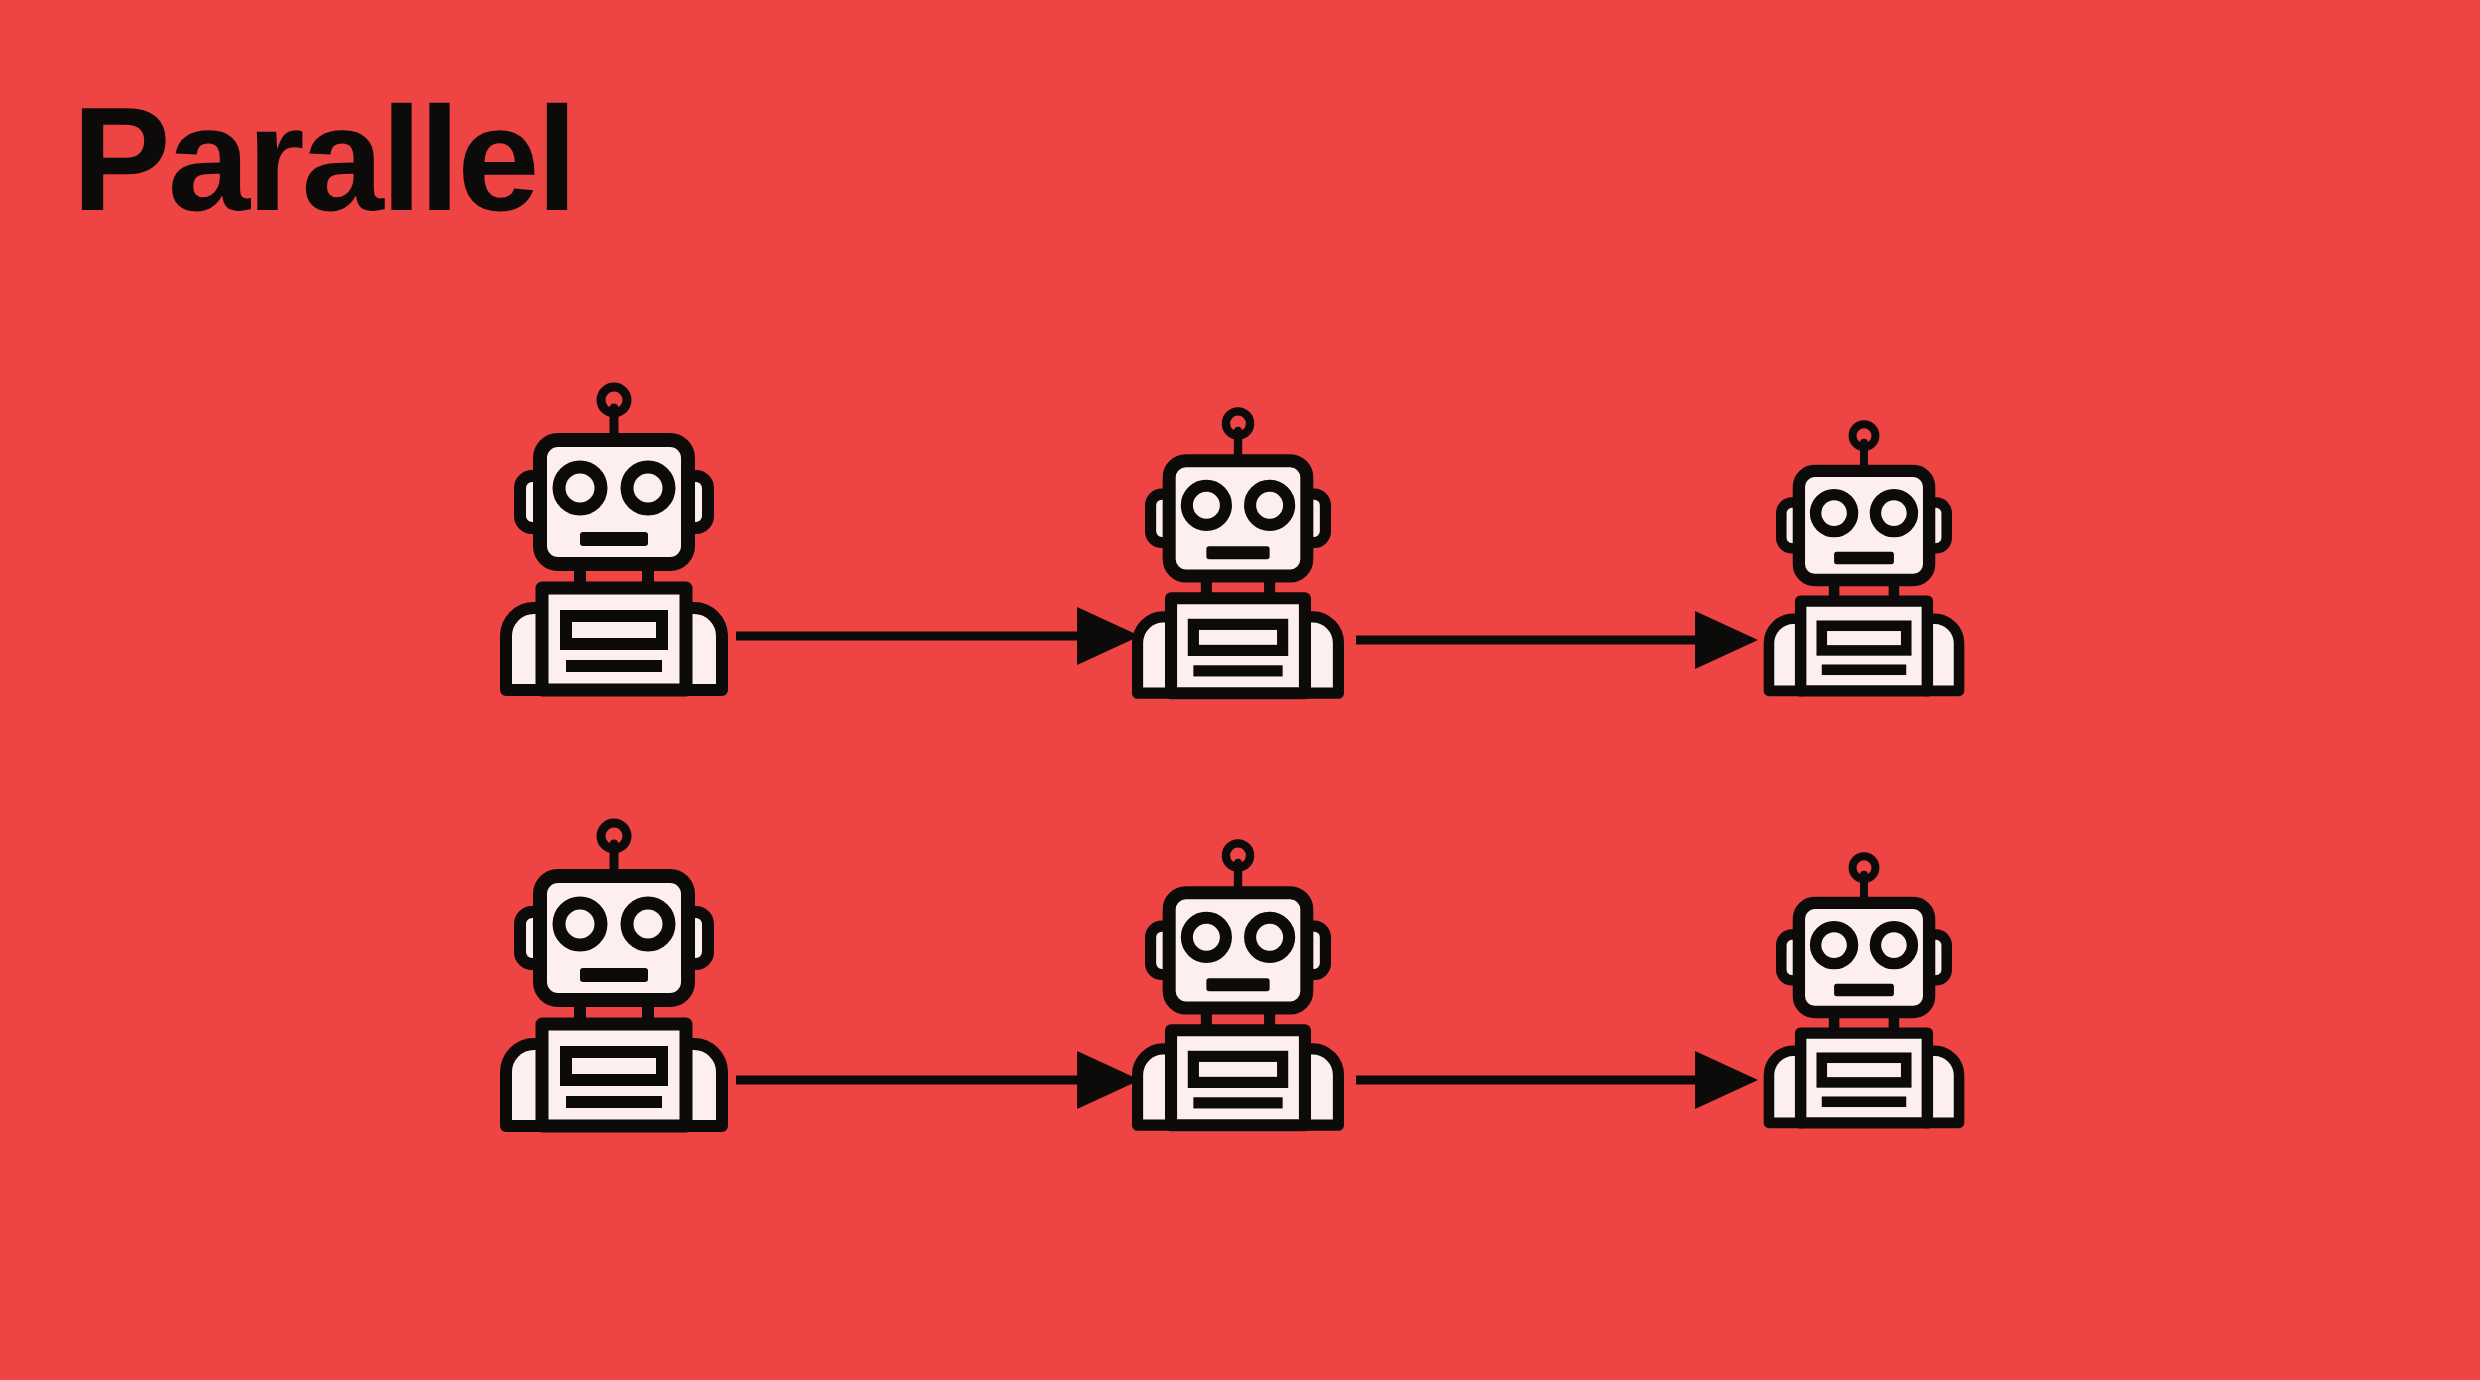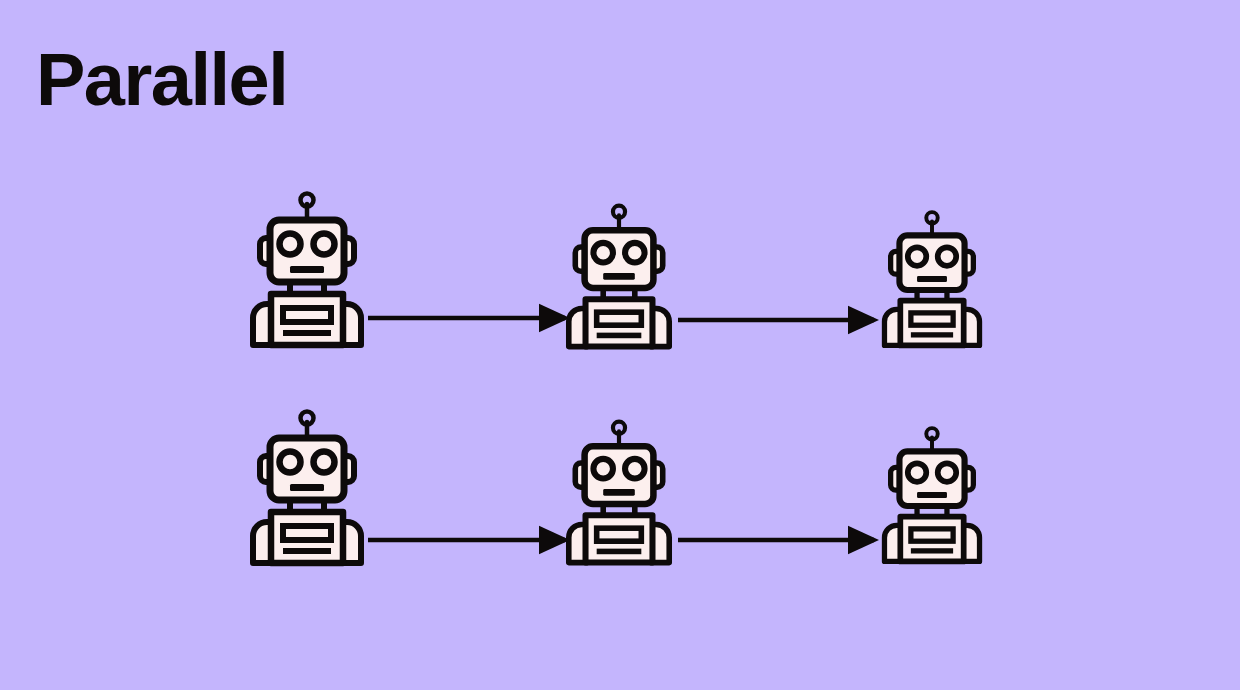--- a/index.html
+++ b/index.html
@@ -38,21 +38,21 @@
     width: 1240px;
     height: 690px;
   }
   .flow-row { }
   .robot-node { }
   .arrow-connector { }
 </style>
 </head>
 <body style="background: rgb(252, 239, 238);">
 
-<div id="slide" style="background: #c4b5fd;">
+<div id="slide" style="background: #ef4444;">
 
   <div id="slide-title" style="color: rgb(13, 10, 10);">Parallel</div>
 
   <svg id="diagram" viewBox="0 0 1240 690">
     <defs>
 
       <g id="robot-glyph">
 
         <line x1="0" y1="-78" x2="0" y2="-62" stroke="#0d0a0a" stroke-width="4.5" stroke-linecap="round"></line>
 

